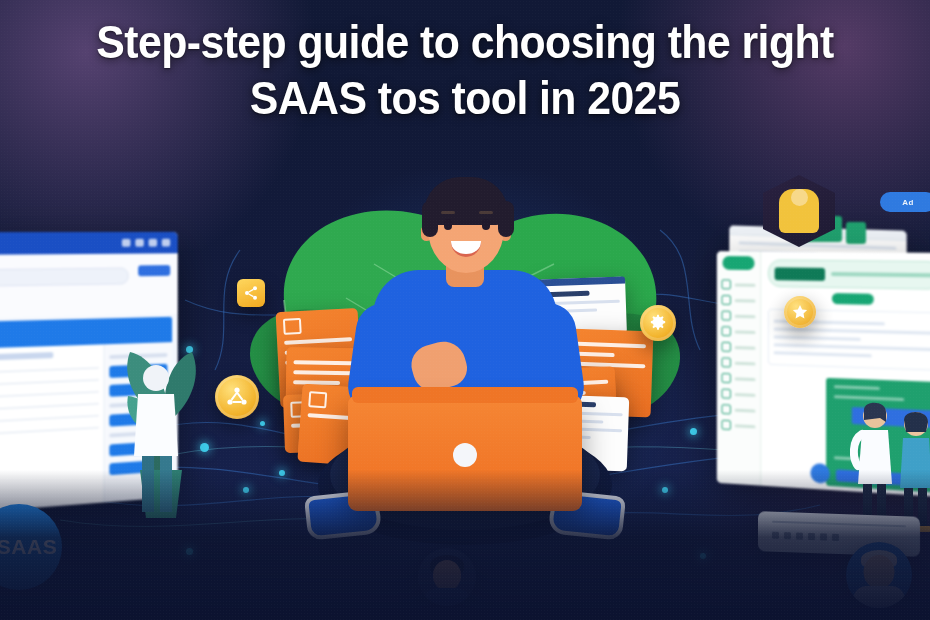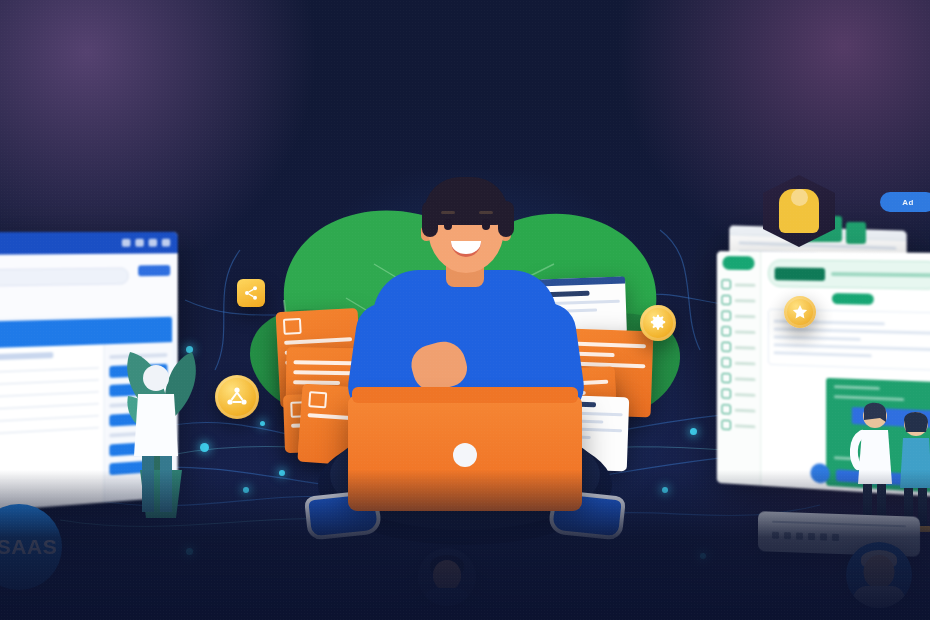--- a/index.html
+++ b/index.html
@@ -528,16 +528,20 @@
   <div class="avatar" style="left:846px;top:542px;width:66px;height:66px;background:#2f7ad0;">
     <div class="av-hair" style="top:8px;width:36px;height:18px;background:#efe3d4;"></div>
     <div class="av-face" style="top:13px;width:31px;height:34px;background:#f0c49a;"></div>
     <div class="av-body" style="top:44px;width:52px;height:24px;background:#fafcff;"></div>
   </div>
 
   <div id="logo-bubble">
     <span class="t">SAAS</span>
   </div>
 
+  <div id="headline">
+    <div id="hl1">Step-step guide to choosing the right</div>
+    <div id="hl2">SAAS tos tool in 2025</div>
+  </div>
 
   <div class="bg-floor"></div>
   <div class="noise"></div>
 </div>
 
 </body></html>

